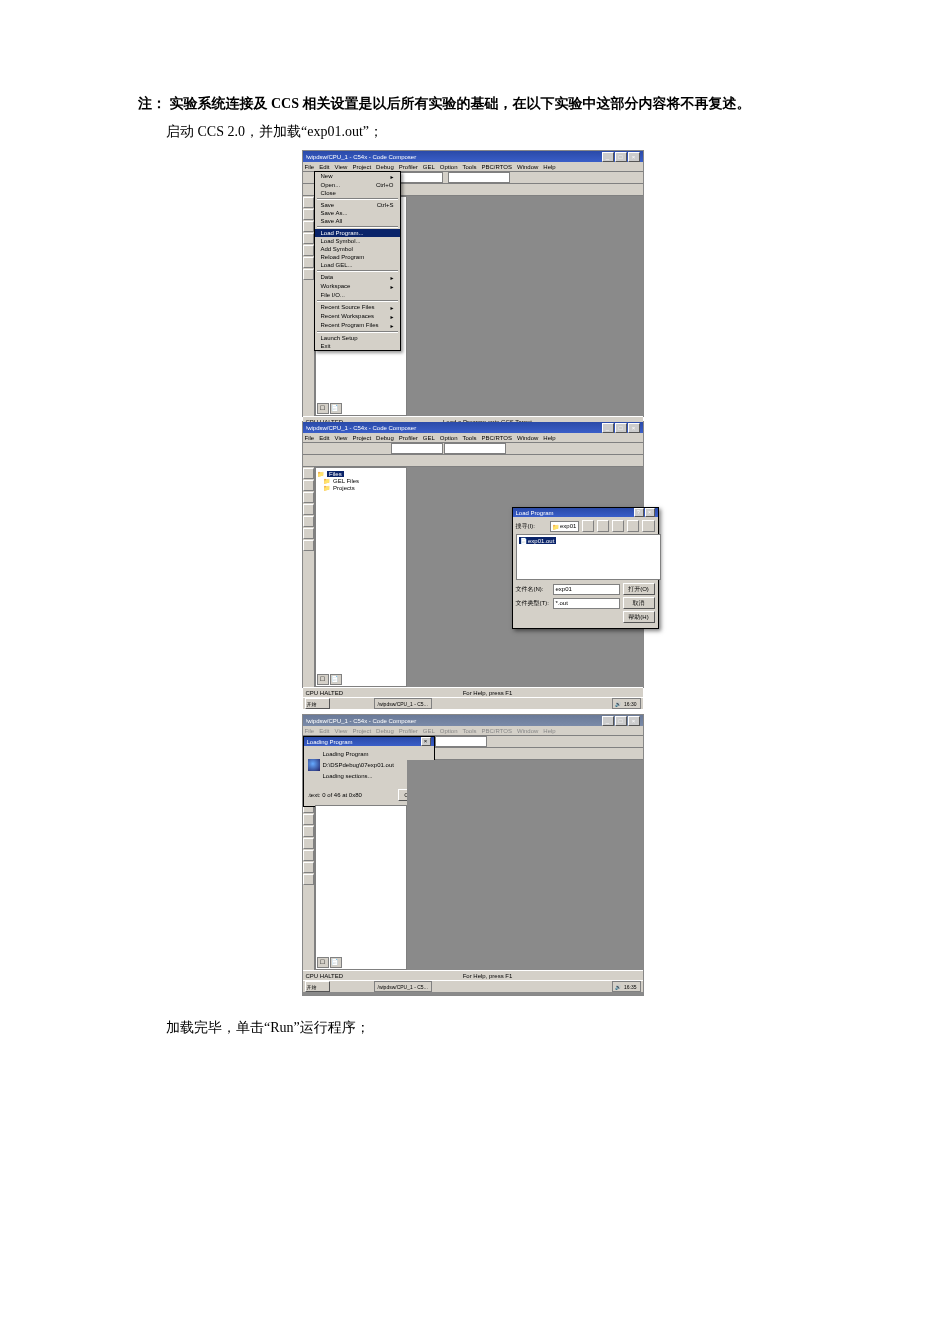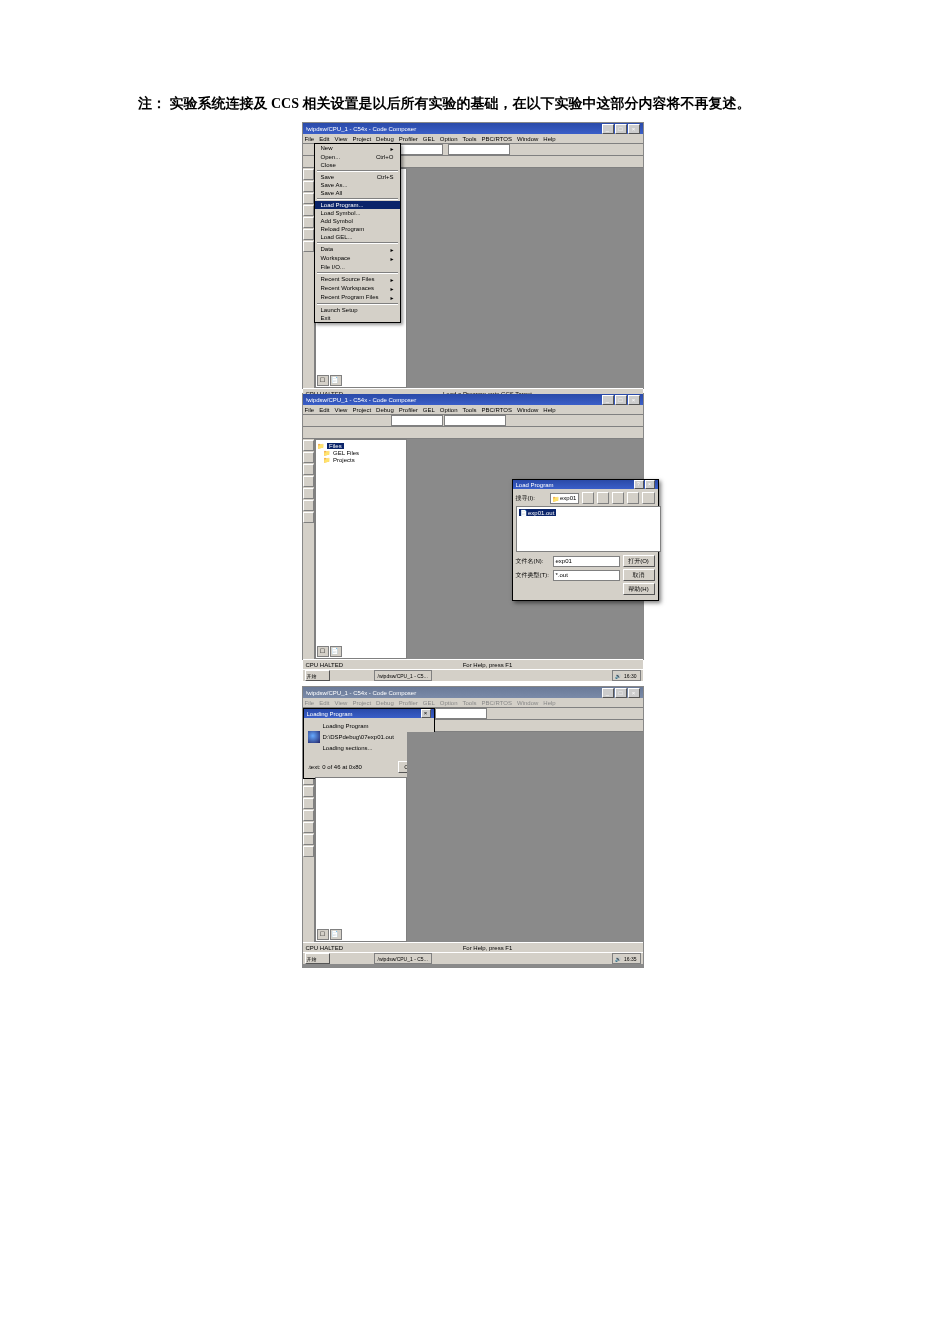--- a/index.html
+++ b/index.html
@@ -65,20 +65,21 @@
 .load-dlg .ld-row{display:flex;align-items:center;gap:3px;margin:2px 0}
 .load-dlg .ld-icon{width:12px;height:12px;background:radial-gradient(circle at 40% 40%,#6af,#226)}
 .load-dlg .ld-btn{width:30px;height:10px;background:#d4d0c8;border:1px solid #fff;border-right-color:#555;border-bottom-color:#555;font-size:6px;text-align:center;line-height:10px;margin-left:auto}
 .menubar-dim{background:#d4d0c8;height:9px;padding:0 2px;font-size:6px;display:flex;gap:5px;align-items:center;border-bottom:1px solid #808080;color:#888}
 </style>
 </head>
 <body>
 
 <div class="page">
   <div class="note">注：  实验系统连接及 CCS 相关设置是以后所有实验的基础，在以下实验中这部分内容将不再复述。</div>
+  <div class="p indent2">启动 CCS  2.0，并加载“exp01.out”；</div>
 
   <div class="ccs-shot">
     <div class="ccs-win" style="height:265px">
       <div class="titlebar">
         <span class="t">/wipdsw/CPU_1 - C54x - Code Composer</span>
         <div class="winbtns">
           <div class="winbtn">_</div>
           <div class="winbtn">□</div>
           <div class="winbtn">×</div>
         </div>
@@ -462,13 +463,14 @@
         <div class="task">/wipdsw/CPU_1 - C5...</div>
         <div class="tray">
             <span>🔊</span>
             <span>16:35</span>
           </div>
       </div>
     </div>
   </div>
 
   <div style="height:14px"></div>
+  <div class="p indent2">加载完毕，单击“Run”运行程序；</div>
 </div>
 
 </body></html>

